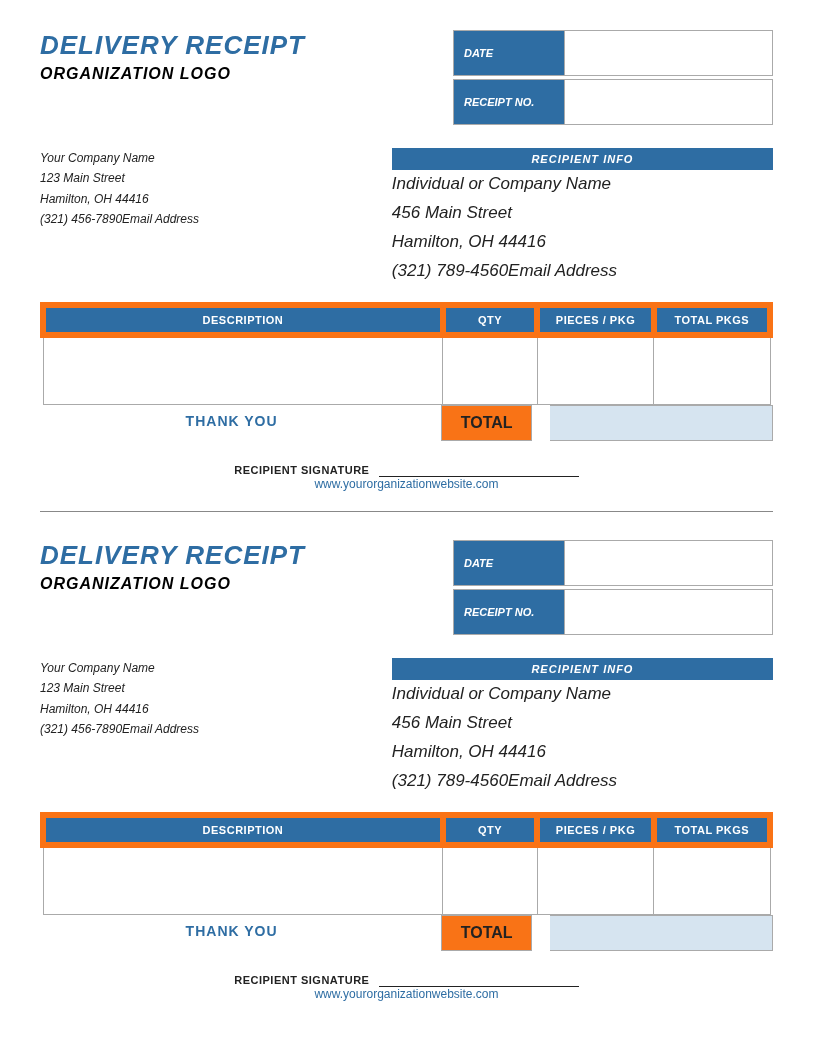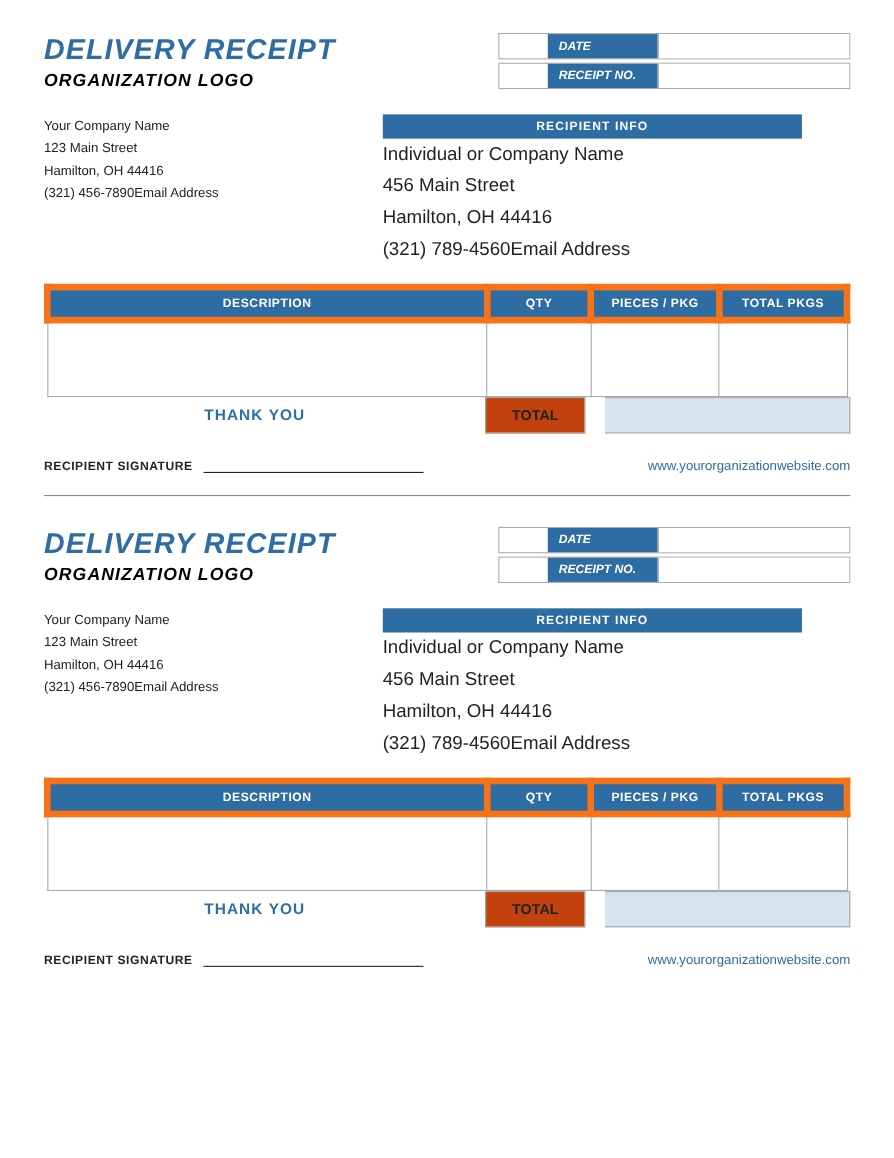--- a/index.html
+++ b/index.html
@@ -49,38 +49,38 @@
       display: flex;
       margin-bottom: 3px;
       border: 1px solid #aaa;
     }
 
     .date-receipt-row .label-cell {
       background: #2e6da3;
       color: #fff;
       font-weight: 700;
       font-size: 11px;
-      padding: 5px 10px;
-      width: 100px;
+      padding: 16px 10px;
+      width: 110px;
       display: flex;
       align-items: center;
-      margin-left: 44px;
     }
 
     .date-receipt-row .value-cell {
       flex: 1;
       background: #fff;
       border-left: 1px solid #aaa;
       padding: 5px 8px;
     }
 
     .info-section {
       display: flex;
-      justify-content: flex-start;
+      justify-content: space-between;
       margin-bottom: 16px;
+      font-style: italic;
     }
 
     .sender-info {
       width: 42%;
     }
 
     .sender-info p {
       line-height: 1.7;
       font-size: 12px;
     }
@@ -159,45 +159,46 @@
       text-align: center;
       padding: 8px;
       font-weight: 700;
       font-size: 14px;
       color: #2e6da3;
       letter-spacing: 1px;
     }
 
     .total-label-cell {
       width: 13%;
-      background: #c2410c;
+      background: #f97316;
       border: 1px solid #aaa;
       padding: 8px 4px;
       font-weight: 700;
-      font-size: 13px;
+      font-size: 16px;
       text-align: center;
       display: flex;
       align-items: center;
       justify-content: center;
     }
 
     .total-value-cell {
       width: 32%;
       background: #d6e4f0;
       border: 1px solid #aaa;
       border-left: none;
       padding: 8px 4px;
     }
 
     .signature-section {
       display: flex;
       justify-content: space-between;
       align-items: center;
       margin-top: 22px;
       margin-bottom: 10px;
+      flex-direction: column;
     }
 
     .sig-left {
       font-size: 11px;
       font-weight: 700;
       letter-spacing: 0.5px;
     }
 
     .sig-line {
       display: inline-block;

